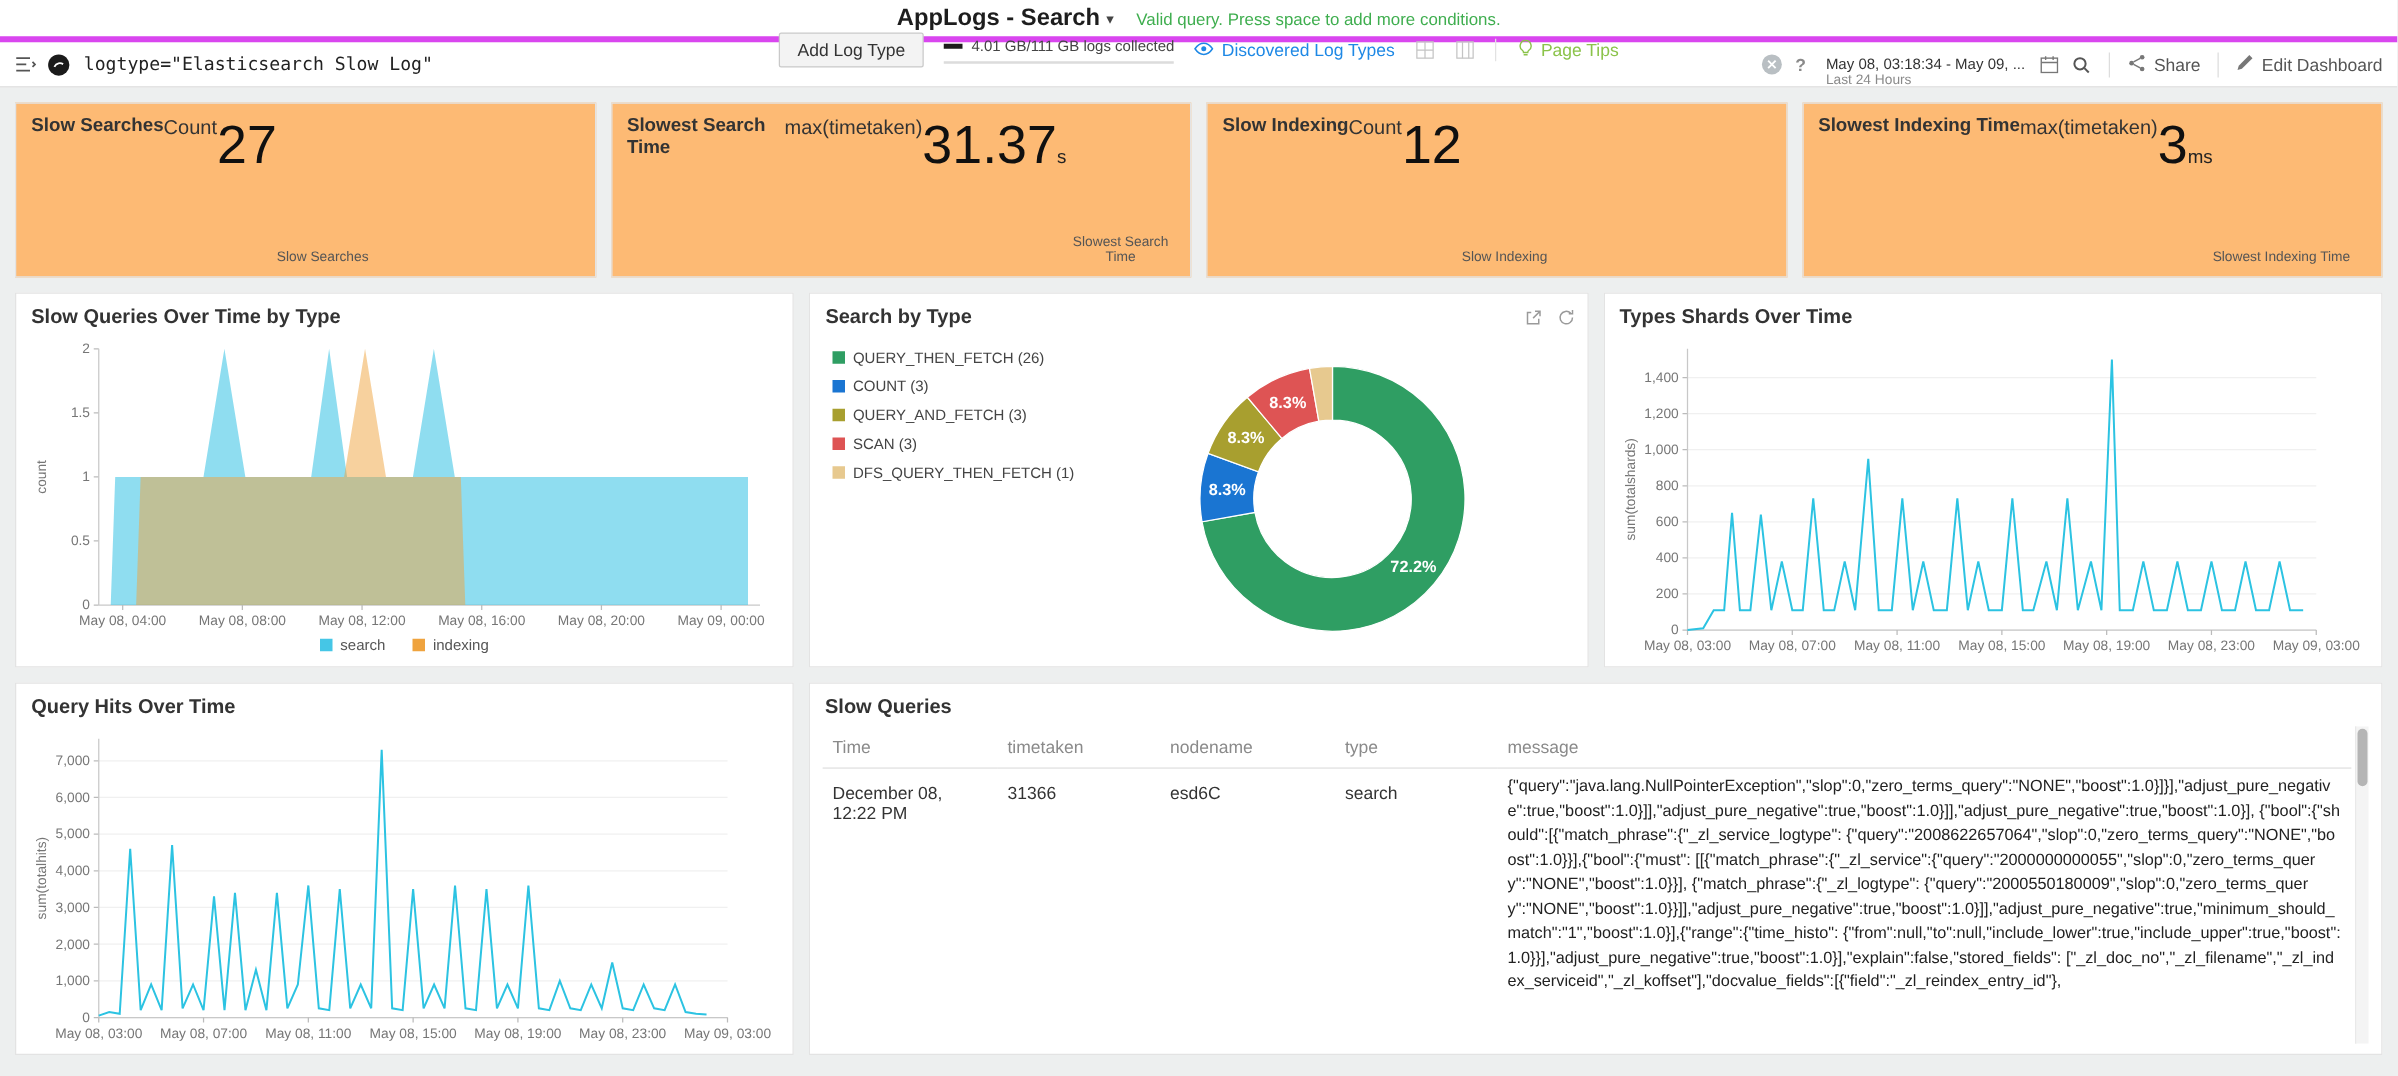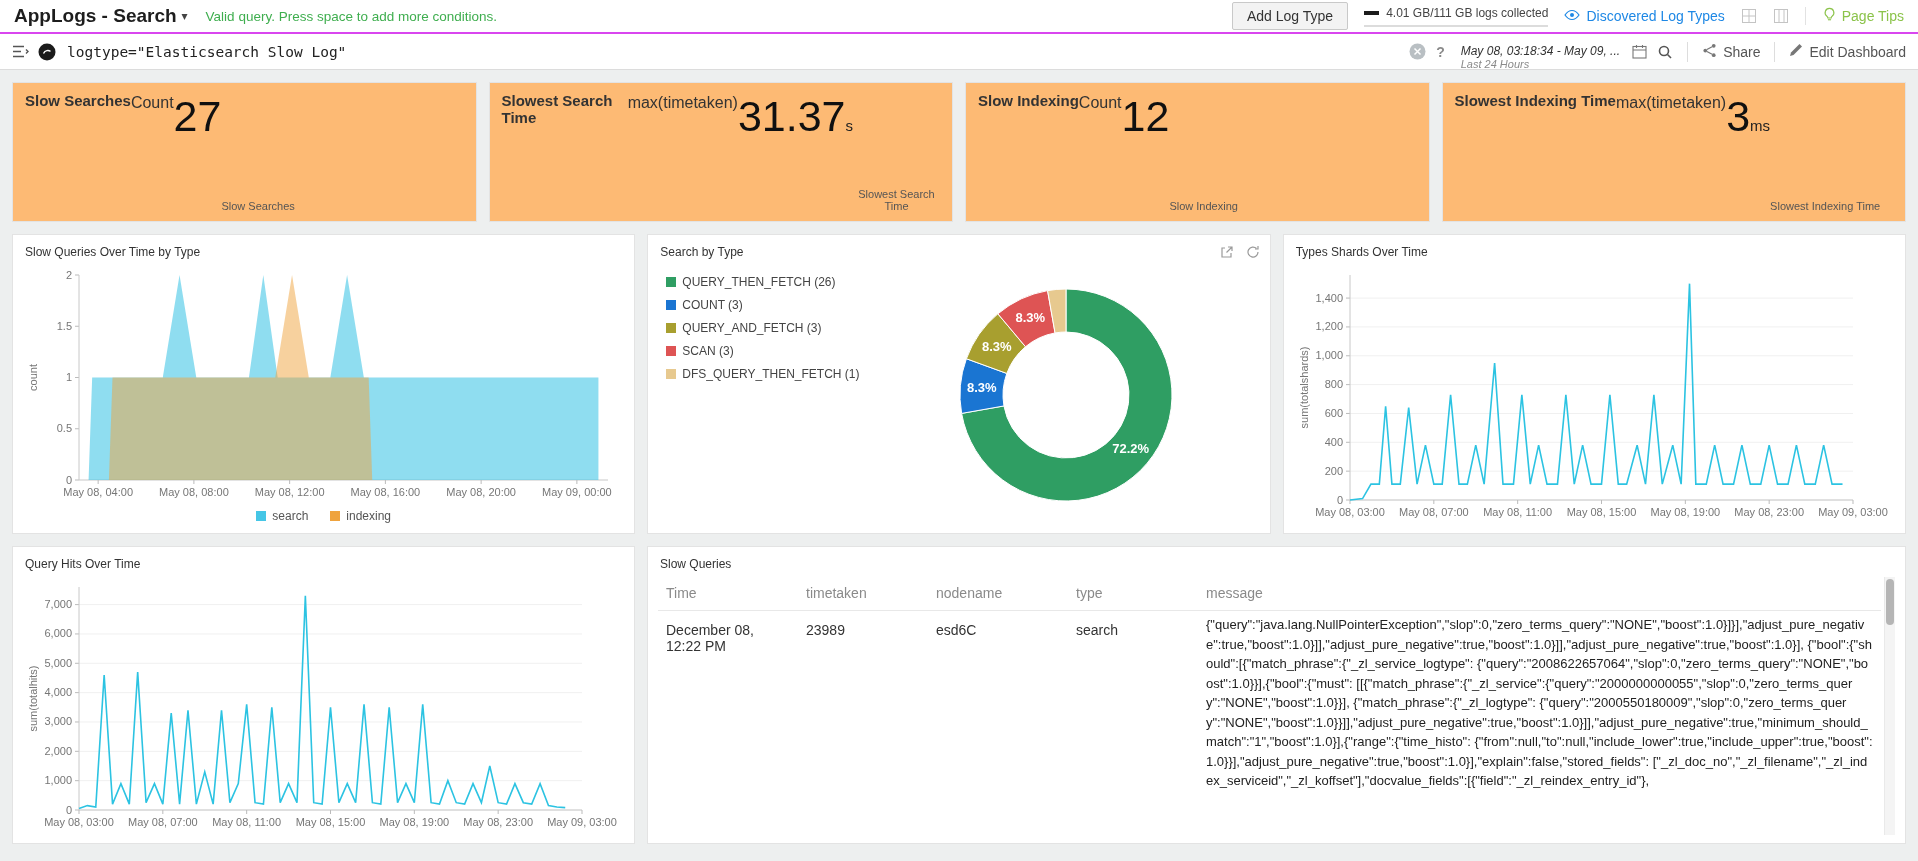--- a/index.html
+++ b/index.html
@@ -5,22 +5,22 @@
   * { box-sizing: border-box; }
   html,body { margin:0; padding:0; }
   body {
     width:1918px; height:861px; overflow:hidden;
     background:#edefef;
     font-family:"Liberation Sans", sans-serif;
     color:#333;
   }
   
   .topbar {
-    height:34px; background:#fff; border-bottom:2px solid #d946ef;
-    display:flex; align-items:center; justify-content:space-between; padding:4px 14px;
+    height:34px; background:#fff; border-bottom:5px solid #d946ef;
+    display:flex; align-items:center; justify-content:space-between; padding:4px 14px;flex-direction:column;
   }
   .topbar-left { display:flex; align-items:center; }
   .app-title { font-size:19px; font-weight:bold; color:#1d1d1d; }
   .caret { font-size:12px; color:#444; margin-left:5px; cursor:pointer; }
   .query-status { color:#3fae4f; font-size:13.5px; margin-left:18px; }
   .topbar-right { display:flex; align-items:center; gap:16px; }
   .btn-addlog {
     background:#f3f3f3; border:1px solid #c9c9c9; border-radius:2px;
     font-size:14px; color:#333; padding:5px 14px; font-family:inherit; cursor:pointer;
   }
@@ -35,41 +35,41 @@
     height:36px; background:#fff; border-bottom:1px solid #dcdcdc;
     display:flex; align-items:center; padding:0 12px; gap:9px;
   }
   .icon-btn { display:flex; align-items:center; cursor:pointer; }
   .query-input {
     flex:1; border:none; outline:none; background:transparent;
     font-family:"DejaVu Sans Mono", monospace; font-size:14.5px; color:#222;
   }
   .searchbar-right { display:flex; align-items:center; gap:10px; }
   .help-icon { color:#8a8a8a; font-weight:bold; font-size:14px; cursor:pointer; }
-  .daterange { line-height:1.2; margin:12px 2px 0 6px; cursor:pointer;font-style:italic; }
+  .daterange { line-height:1.2; margin:12px 2px 0 6px; cursor:pointer; }
   .dr-line1 { font-size:12px; color:#333; }
   .dr-line2 { font-size:11px; color:#8a8a8a; }
   .vsep { width:1px; height:20px; background:#ddd; margin:0 4px; }
   .bar-action { display:flex; align-items:center; gap:6px; font-size:14px; color:#555; cursor:pointer; }
   
   .main { padding:12px; display:flex; flex-direction:column; gap:12px; }
   .kpi-row { display:grid; grid-template-columns:repeat(4,1fr); gap:12px; }
   .kpi-card { background:#fdba74; border:1px solid #e3e3e3; height:140px; padding:9px 12px; display:flex; flex-direction:row; }
   .kpi-title { font-size:15px; font-weight:bold; color:#333; }
   .kpi-metric { text-align:center; font-size:16px; color:#333; margin-top:2px; }
   .kpi-value { text-align:center; font-size:43px; color:#101010; line-height:1.12; }
   .kpi-unit { font-size:15px; color:#222; }
   .kpi-footer { text-align:center; font-size:11px; color:#555; margin-top:auto; }
   .row2 { display:grid; grid-template-columns:repeat(3,1fr); gap:12px; }
   .row3 { display:grid; grid-template-columns:623px 1fr; gap:12px; }
   .panel { background:#fff; border:1px solid #e3e3e3; padding:8px 10px; display:flex; flex-direction:column; }
   .row2 .panel { height:300px; }
   .row3 .panel { height:298px; }
   .panel-head { display:flex; justify-content:space-between; align-items:center; }
-  .panel-title { font-size:12px; font-weight:normal; color:#333; padding:2px 2px 6px; }
+  .panel-title { font-size:16px; font-weight:bold; color:#333; padding:2px 2px 6px; }
   .panel-icons { display:flex; gap:12px; color:#9a9a9a; }
   .chart { flex:1; min-height:0; }
   .chart svg text { font-family:"Liberation Sans", sans-serif; }
   .tick { font-size:11px; fill:#767676; }
   .slice-label { font-size:13px; font-weight:bold; fill:#ffffff; }
   .chart-legend { display:flex; justify-content:center; gap:22px; font-size:12px; color:#555; padding:4px 0 2px; }
   .legend-row { display:flex; align-items:center; gap:6px; cursor:pointer; }
   .swatch { display:inline-block; width:10px; height:10px; flex:0 0 auto; }
   .donut-wrap { flex:1; position:relative; min-height:0; }
   .donut-legend { position:absolute; left:8px; top:10px; display:flex; flex-direction:column; gap:9px; font-size:12px; color:#444; }
@@ -424,21 +424,21 @@
               <th>Time</th>
               <th>timetaken</th>
               <th>nodename</th>
               <th>type</th>
               <th>message</th>
             </tr>
           </thead>
           <tbody>
             <tr>
               <td>December 08, 12:22 PM</td>
-              <td>23989</td>
+              <td>31366</td>
               <td>esd6C</td>
               <td>search</td>
               <td class="msg">{"query":"java.lang.NullPointerException","slop":0,"zero_terms_query":"NONE","boost":1.0}]}],"adjust_pure_negative":true,"boost":1.0}]],"adjust_pure_negative":true,"boost":1.0}]],"adjust_pure_negative":true,"boost":1.0}], {"bool":{"should":[{"match_phrase":{"_zl_service_logtype": {"query":"2008622657064","slop":0,"zero_terms_query":"NONE","boost":1.0}}],{"bool":{"must": [[{"match_phrase":{"_zl_service":{"query":"2000000000055","slop":0,"zero_terms_query":"NONE","boost":1.0}}], {"match_phrase":{"_zl_logtype": {"query":"2000550180009","slop":0,"zero_terms_query":"NONE","boost":1.0}}]],"adjust_pure_negative":true,"boost":1.0}]],"adjust_pure_negative":true,"minimum_should_match":"1","boost":1.0}],{"range":{"time_histo": {"from":null,"to":null,"include_lower":true,"include_upper":true,"boost":1.0}}],"adjust_pure_negative":true,"boost":1.0}],"explain":false,"stored_fields": ["_zl_doc_no","_zl_filename","_zl_index_serviceid","_zl_koffset"],"docvalue_fields":[{"field":"_zl_reindex_entry_id"},</td>
             </tr>
           </tbody>
         </table>
         <div class="vscroll">
           <div class="vthumb"></div>
         </div>
       </div>

